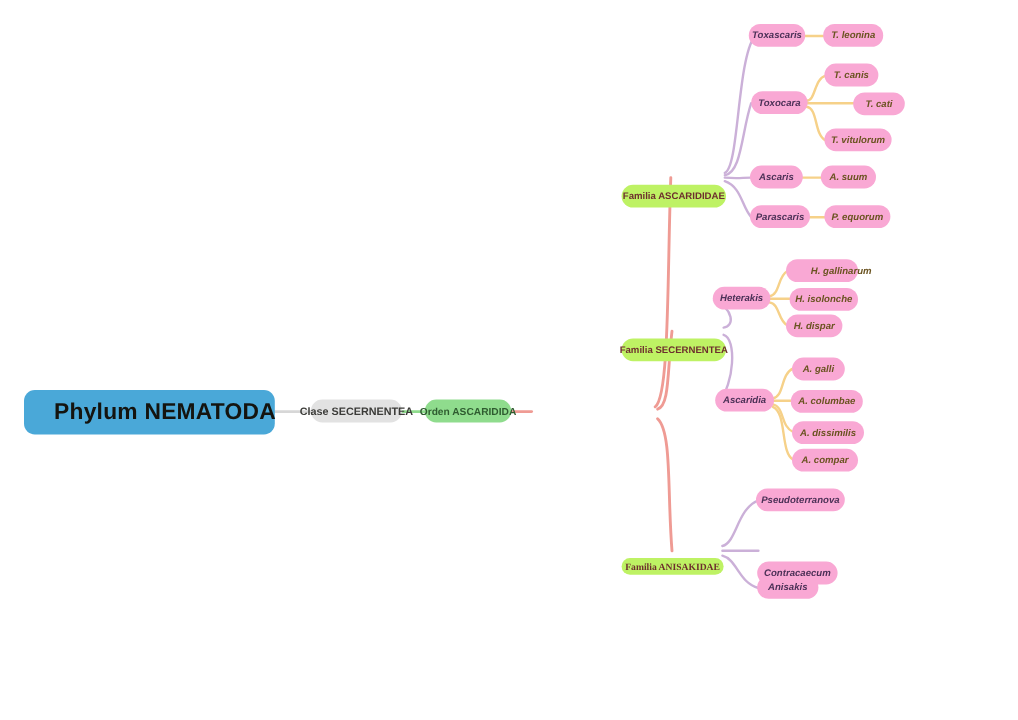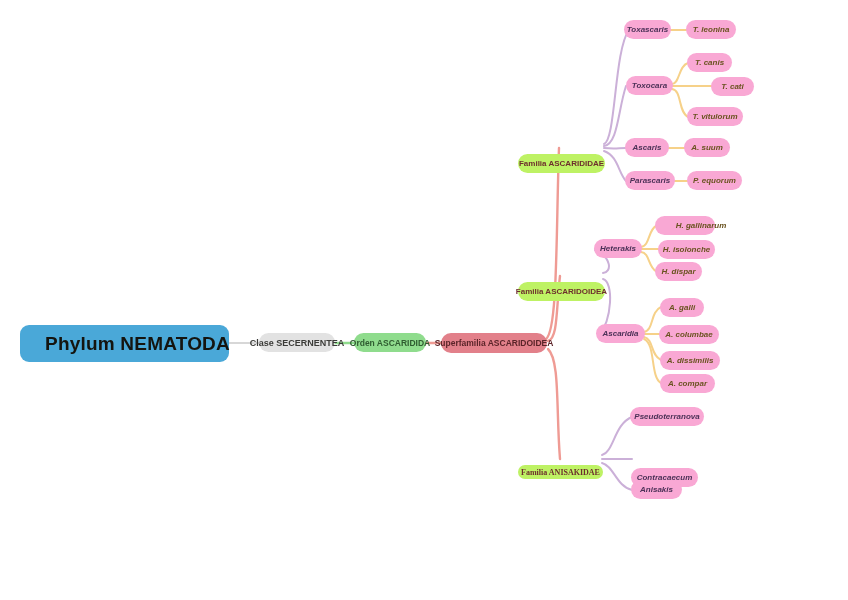--- a/index.html
+++ b/index.html
@@ -154,29 +154,26 @@
   </div>
 
   <div class="node n-class" style="left:259px; top:333px; width:76px; height:19px;">
     <span>Clase SECERNENTEA</span>
   </div>
 
   <div class="node n-order" style="left:354px; top:333px; width:72px; height:19px;">
     <span>Orden ASCARIDIDA</span>
   </div>
 
-  <div class="node n-superfamily" style="left:441px; top:333px; width:106px; height:20px;">
-    <span>Superfamilia ASCARIDOIDEA</span>
-  </div>
 
   <div class="node n-family" style="left:518px; top:138px; width:87px; height:19px;">
     <span>Familia ASCARIDIDAE</span>
   </div>
   <div class="node n-family" style="left:518px; top:266px; width:87px; height:19px;">
-    <span>Familia ASCARIDOIDEA</span>
+    <span>Familia SECERNENTEA</span>
   </div>
   <div class="node n-family" style="left:518px; top:449px; width:85px; height:14px;font-family:Liberation Serif, serif;">
     <span>Familia ANISAKIDAE</span>
   </div>
 
   <div class="node n-genus" style="left:624px; top:20px; width:47px; height:19px;">
     <span>Toxascaris</span>
   </div>
   <div class="node n-genus" style="left:626px; top:76px; width:47px; height:19px;">
     <span>Toxocara</span>

